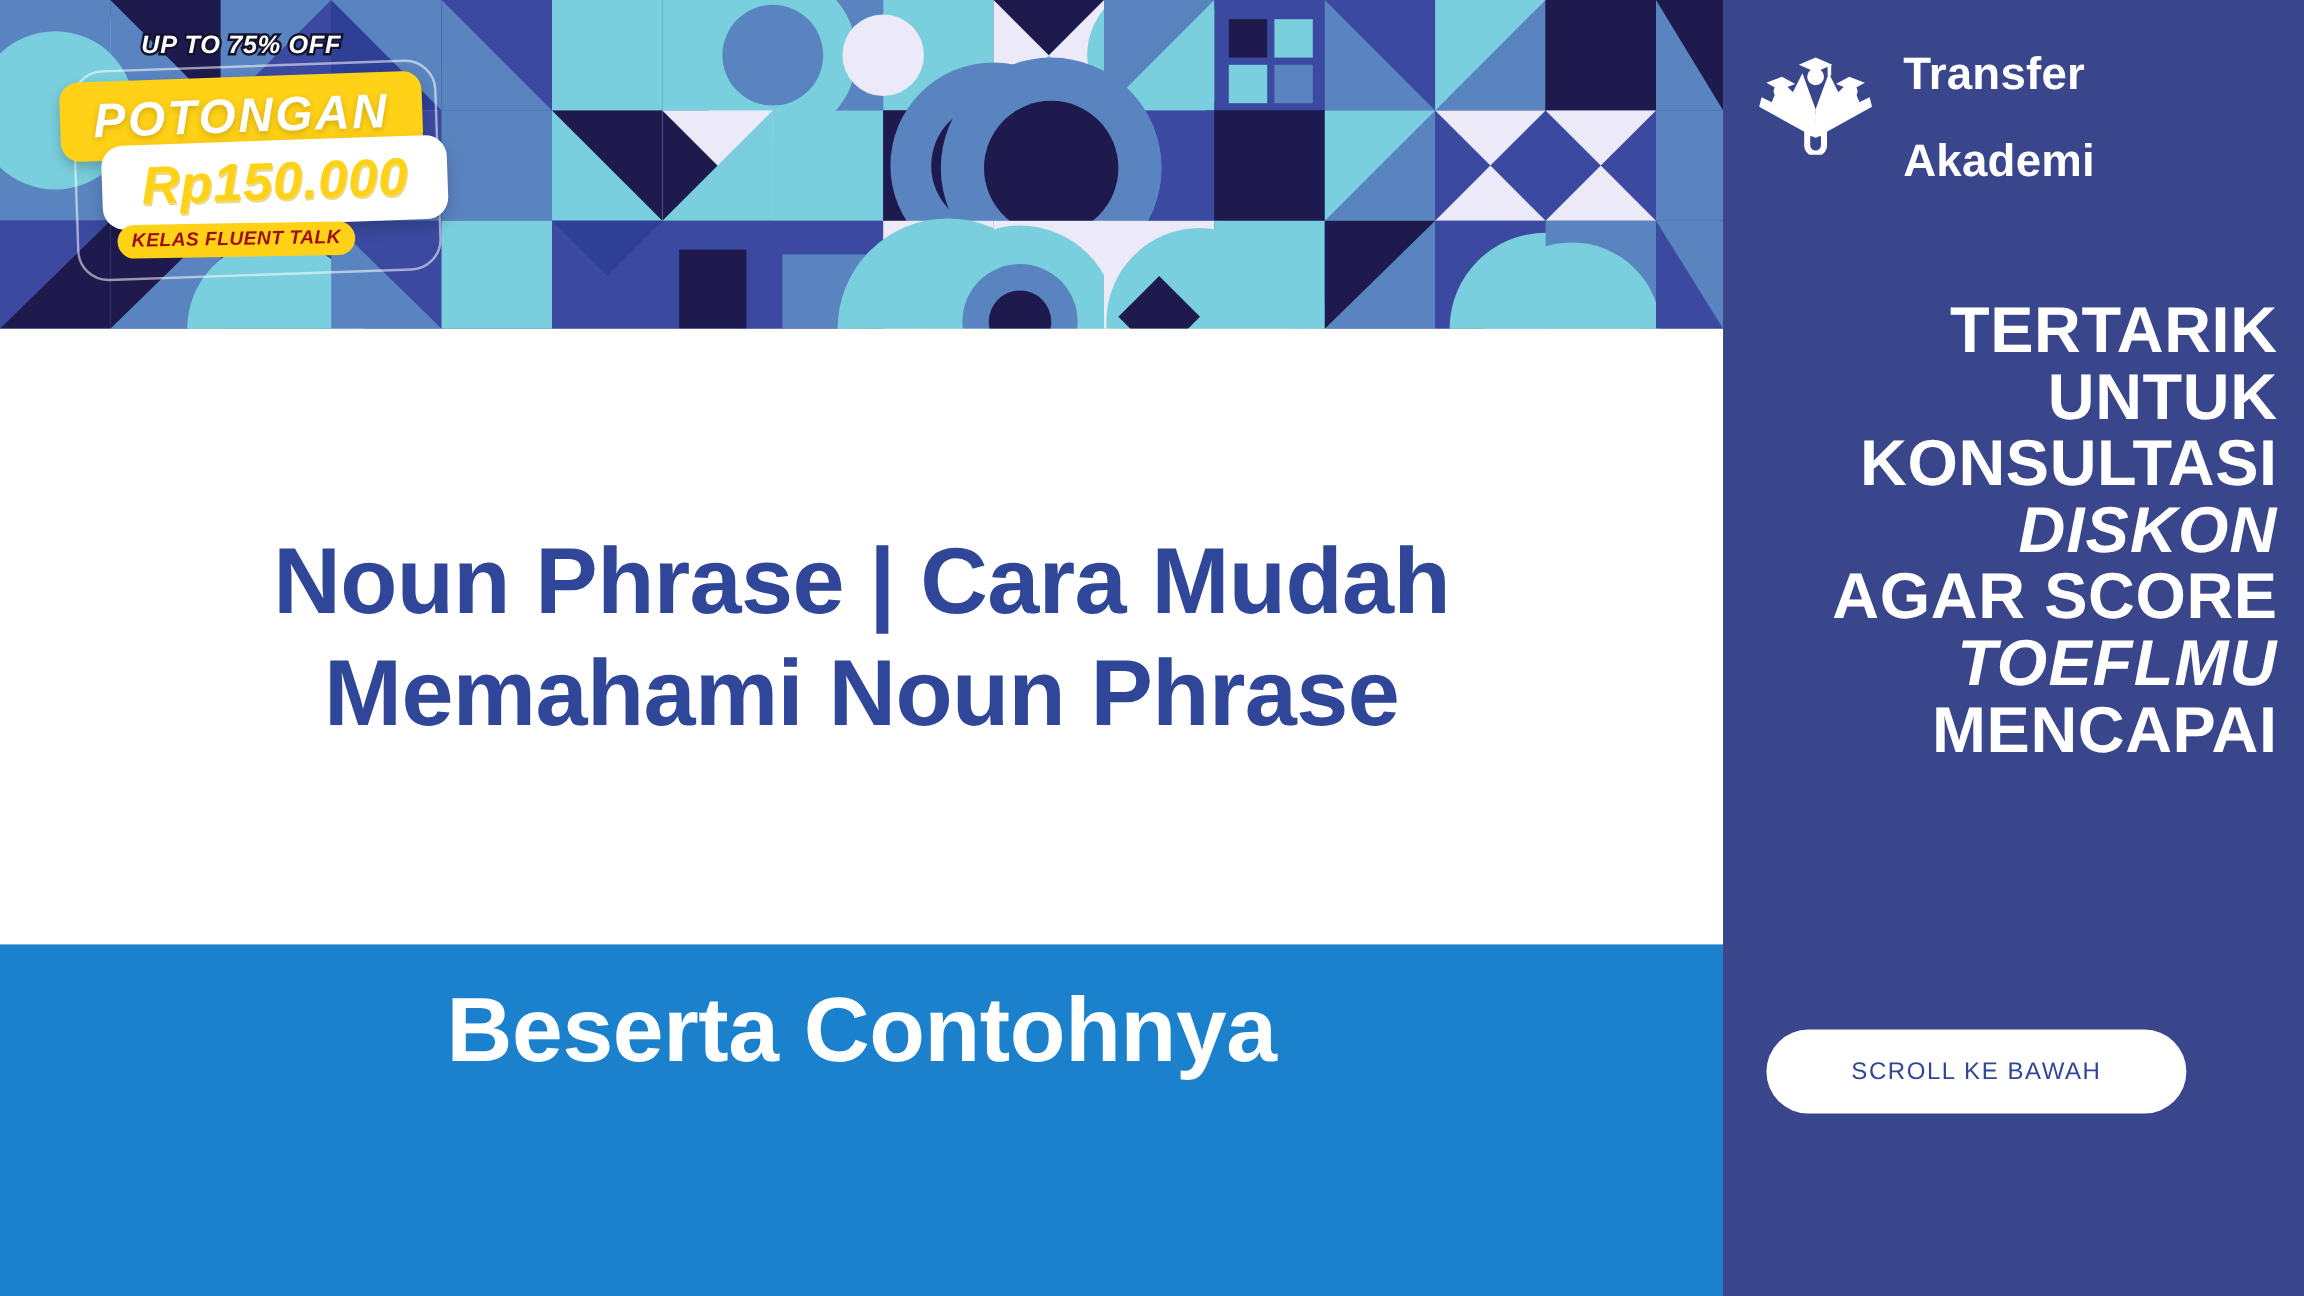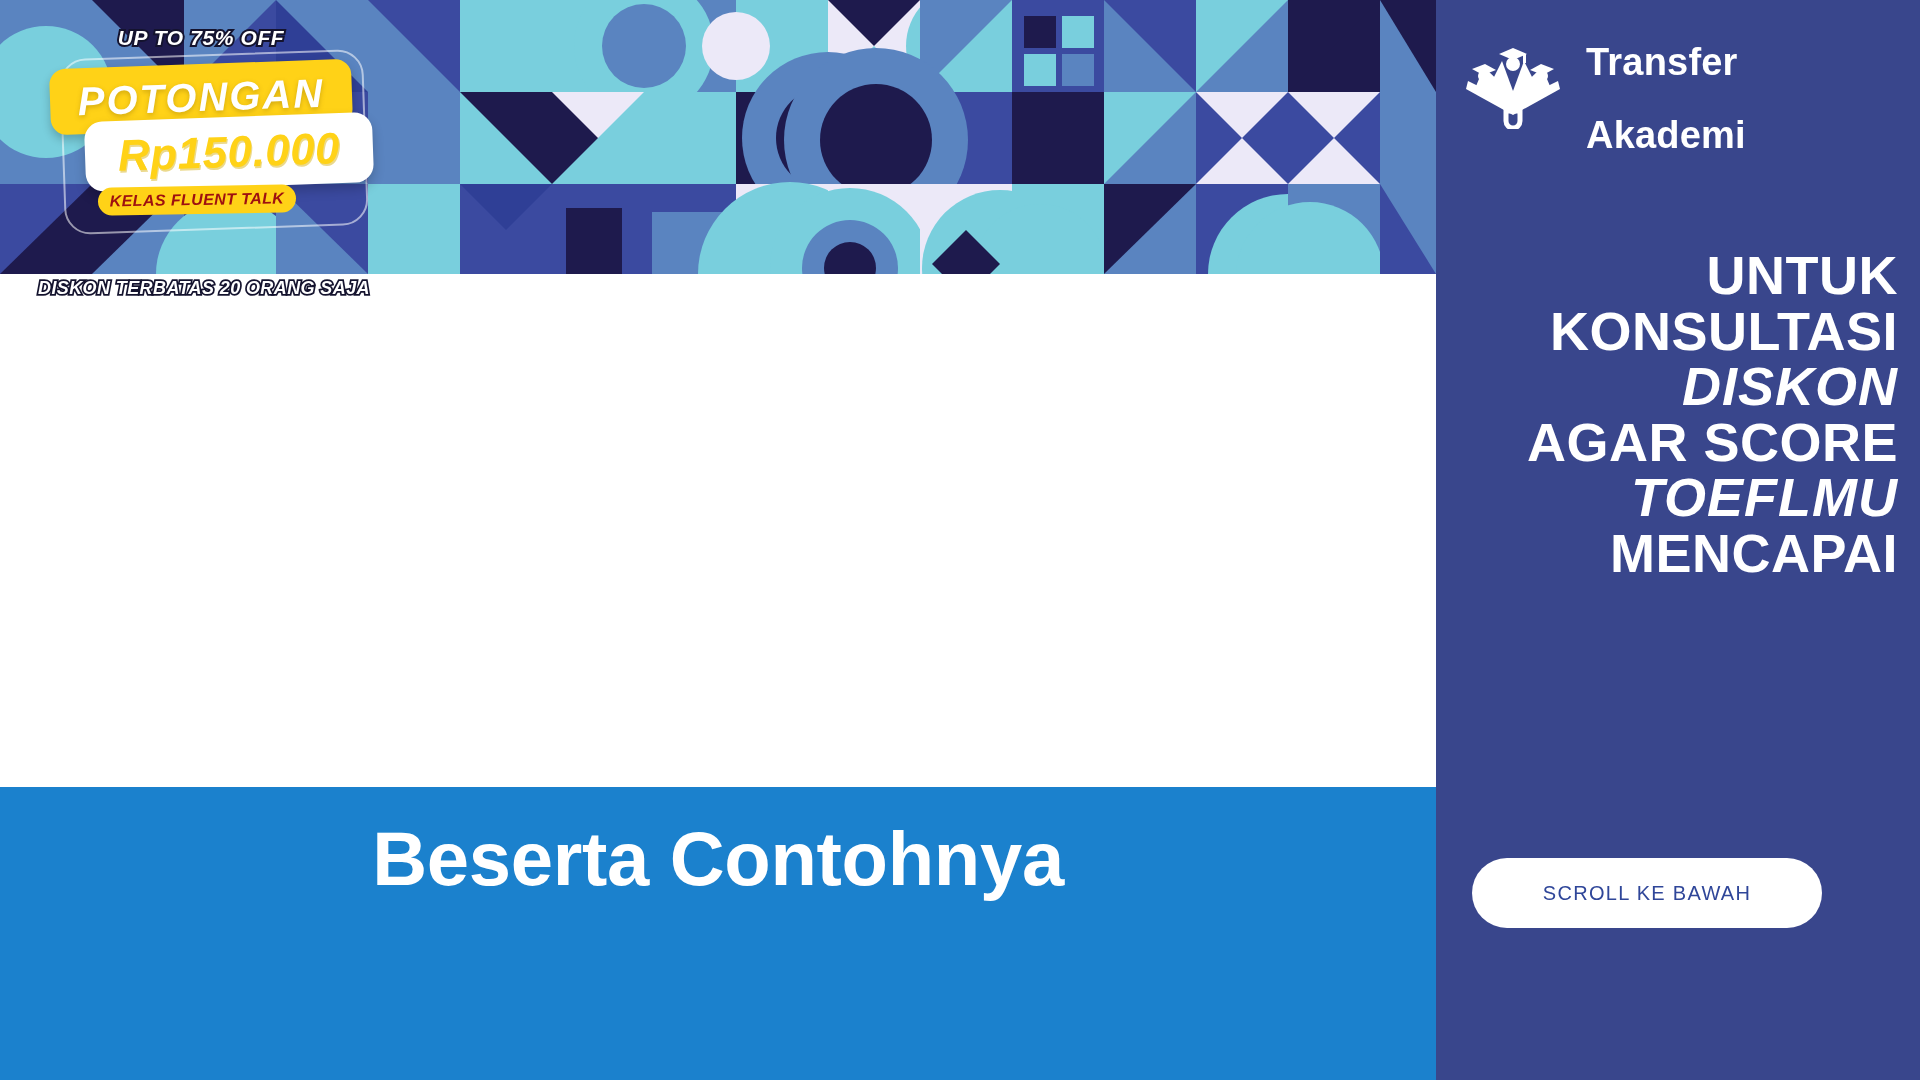--- a/index.html
+++ b/index.html
@@ -215,20 +215,24 @@
       </div>
       <div class="promo-price">
         <span>Rp150.000</span>
       </div>
       <div class="promo-kelas">
         <span>KELAS FLUENT TALK</span>
       </div>
     </div>
     <div class="promo-diskon">DISKON TERBATAS 20 ORANG SAJA</div>
 
+    <div class="title-wrap">
+      <div class="title-line">Noun Phrase | Cara Mudah</div>
+      <div class="title-line">Memahami Noun Phrase</div>
+    </div>
 
     <div class="subband">
       <div class="subband-text">Beserta Contohnya</div>
     </div>
   </div>
 
   <div class="sidebar">
 
     <div class="logo-row">
       <svg class="logo-mark" viewBox="0 0 118 92">
@@ -252,20 +256,21 @@
         <circle cx="88" cy="39" r="6" fill="#ffffff"></circle>
         <path d="M100 32 L87 27 L76 33 L89 38 Z" fill="#ffffff"></path>
       </svg>
       <div class="logo-text">
         <div>Transfer</div>
         <div>Akademi</div>
       </div>
     </div>
 
     <div class="pitch">
+      <div>TERTARIK</div>
       <div>UNTUK</div>
       <div>KONSULTASI</div>
       <div class="ital">DISKON</div>
       <div>AGAR SCORE</div>
       <div class="ital">TOEFLMU</div>
       <div>MENCAPAI</div>
     </div>
   </div>
 
   <div class="scroll-btn">SCROLL KE BAWAH</div>

